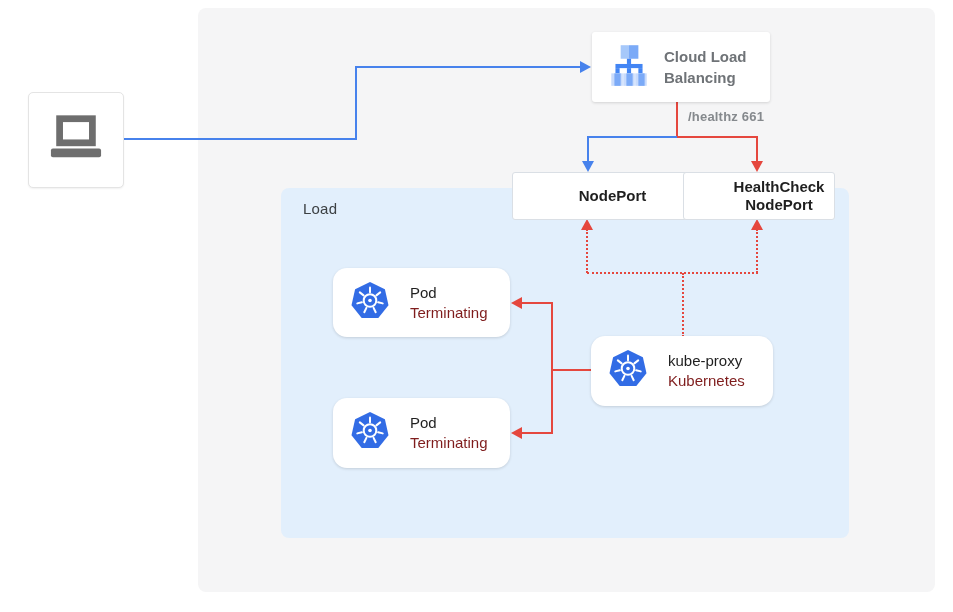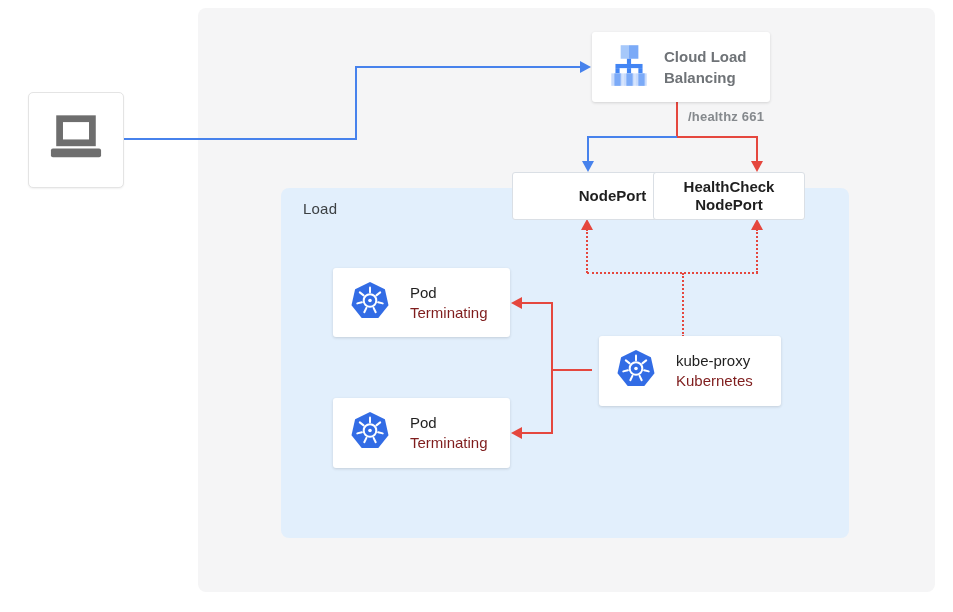--- a/index.html
+++ b/index.html
@@ -23,25 +23,25 @@
   }
   .card.bordered{border:1px solid #dadfe5;box-shadow:none;}
   .laptop-card{left:28px;top:92px;width:94px;height:94px;border-radius:5px;
     border:1px solid #e4e4e4;box-shadow:0 1px 2px rgba(0,0,0,0.06);
     display:flex;align-items:center;justify-content:center;}
   .clb-card{left:592px;top:32px;width:178px;height:70px;display:flex;align-items:center;}
   .clb-text{color:#6f7377;font-size:15px;line-height:21px;width:86px;margin-left:10px;font-weight:bold;}
   .port-card{display:flex;align-items:center;justify-content:center;text-align:center;
     font-weight:bold;font-size:15px;color:#1f1f1f;line-height:18px;}
   .nodeport-card{left:512px;top:172px;width:151px;height:46px;padding-left:24px;}
-  .hcnp-card{left:653px;top:172px;width:150px;height:46px;}
-  .entity-card{display:flex;align-items:center;}
+  .hcnp-card{left:683px;top:172px;width:150px;height:46px;justify-content:flex-end;}
+  .entity-card{display:flex;align-items:center;border-radius:14px;}
   .pod1-card{left:333px;top:268px;width:177px;height:69px;}
   .pod2-card{left:333px;top:398px;width:177px;height:70px;}
-  .kp-card{left:591px;top:336px;width:182px;height:70px;margin-left:8px;}
+  .kp-card{left:591px;top:336px;width:182px;height:70px;}
   .entity-icon{margin-left:17px;flex:0 0 auto;}
   .entity-text{margin-left:20px;}
   .entity-title{font-size:15px;color:#1f1f1f;line-height:20px;}
   .entity-sub{font-size:15px;color:#7f1d1d;line-height:20px;}
   .healthz{left:688px;top:109px;font-size:13px;font-weight:bold;color:#85898d;letter-spacing:.2px;}
   
   .bl{background:#4782ec;}
   .rl{background:#e5473e;}
   .hline{height:2px;}
   .vline{width:2px;}

